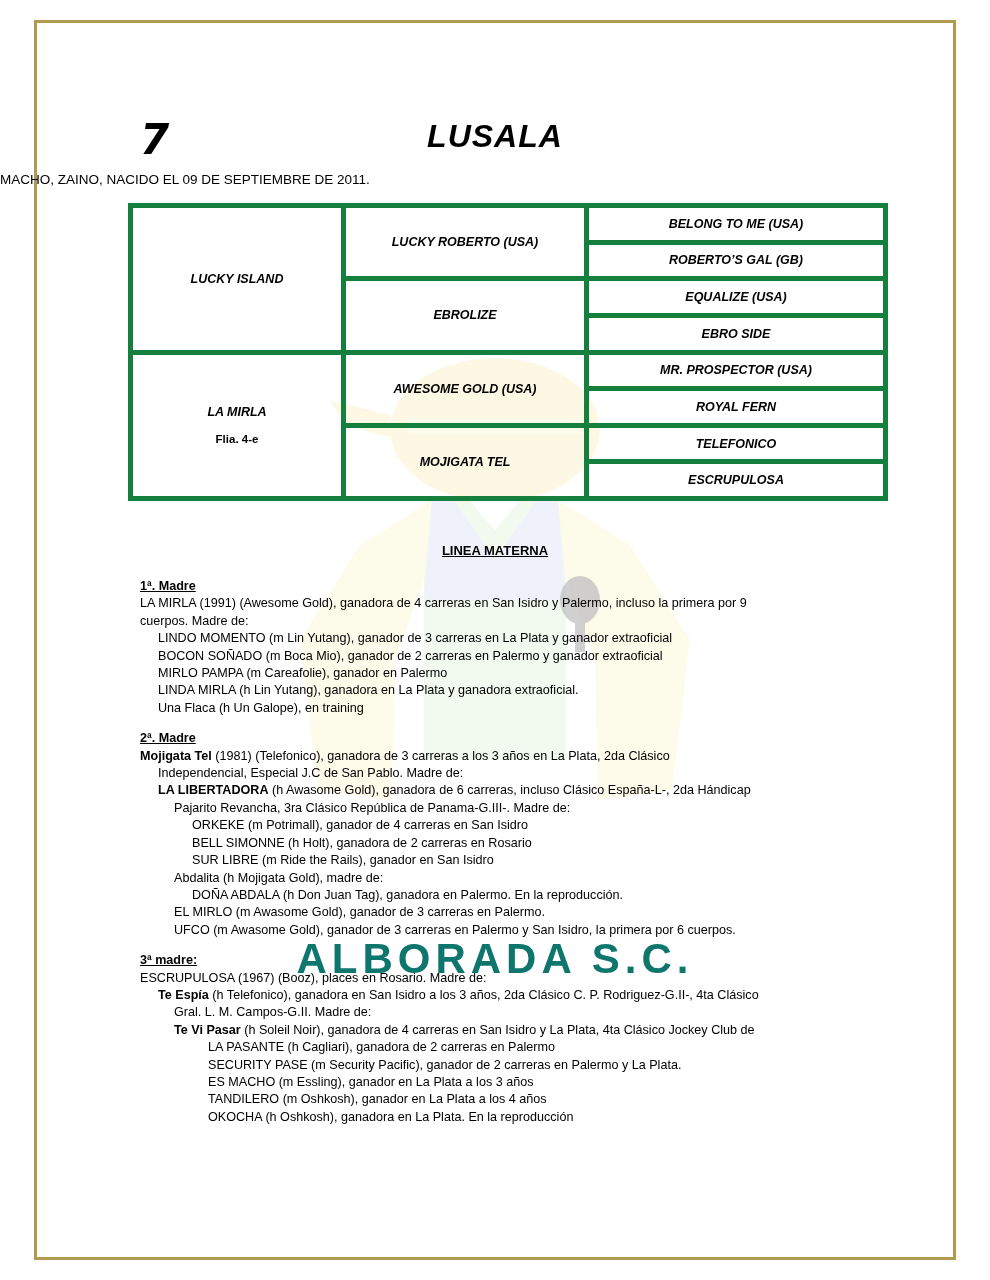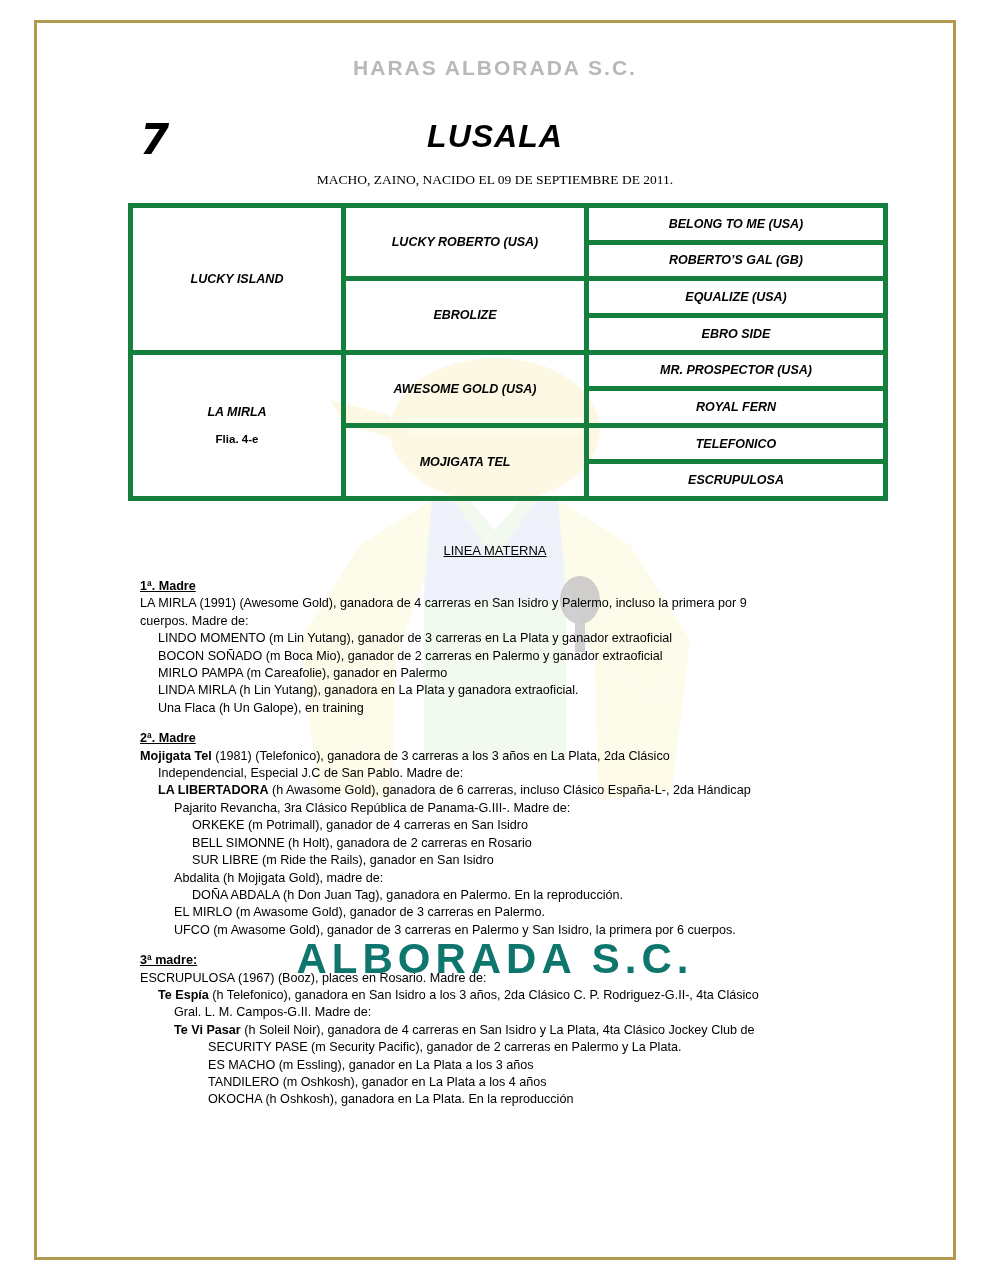--- a/index.html
+++ b/index.html
@@ -85,24 +85,22 @@
     font-weight: bold;
     font-style: italic;
     letter-spacing: 1px;
     z-index: 3;
   }
   .subtitle {
     position: absolute;
     left: 0;
     top: 172px;
     width: 990px;
-    text-align: center;
     font-size: 13.5px;
     z-index: 3;
-    font-family: Liberation Serif, serif;
   }
 
   
   .ped {
     position: absolute;
     left: 128px;
     top: 203px;
     width: 734px;
     height: 298px;
     z-index: 2;
@@ -129,21 +127,21 @@
   .ped .gen1 span { display: block; }
 
   
   .linea-materna {
     position: absolute;
     left: 0;
     top: 543px;
     width: 990px;
     text-align: center;
     font-size: 13px;
-    font-weight: normal;
+    font-weight: bold;
     text-decoration: underline;
     z-index: 2;
   }
   .content {
     position: absolute;
     left: 140px;
     top: 578px;
     width: 720px;
     z-index: 2;
     font-size: 12.6px;
@@ -192,21 +190,20 @@
         <ellipse cx="580" cy="600" rx="20" ry="24"></ellipse>
         <rect x="575" y="618" width="10" height="34"></rect>
       </g>
     </g>
   </svg>
 
   <div class="wm-text">ALBORADA S.C.</div>
 
   <div class="page-border"></div>
 
-  <div class="haras-title">HARAS ALBORADA S.C.</div>
 
   <div class="num-badge">7</div>
   <div class="horse-name">LUSALA</div>
   <div class="subtitle">MACHO, ZAINO, NACIDO EL 09  DE SEPTIEMBRE  DE 2011.</div>
 
   <div class="ped">
     <table>
       <tbody>
           <tr>
         <td class="c1 gen1" rowspan="4">
@@ -269,19 +266,20 @@
       <div class="ln i3">SUR LIBRE (m Ride the Rails), ganador en San Isidro</div>
       <div class="ln i2">Abdalita (h Mojigata Gold), madre de:</div>
       <div class="ln i3">DOÑA ABDALA (h Don Juan Tag), ganadora en Palermo. En la reproducción.</div>
       <div class="ln i2">EL MIRLO (m Awasome Gold), ganador de 3 carreras en Palermo.</div>
       <div class="ln i2">UFCO (m Awasome Gold), ganador de 3 carreras en Palermo y San Isidro, la primera por 6 cuerpos.</div>
       <div class="sec-head">3ª madre:</div>
       <div class="ln i0">ESCRUPULOSA (1967) (Booz), places en Rosario. Madre de:</div>
       <div class="ln i1"><span class="b">Te Espía</span> (h Telefonico), ganadora en San Isidro a los 3 años, 2da Clásico C. P. Rodriguez-G.II-, 4ta Clásico</div>
       <div class="ln i2">Gral. L. M. Campos-G.II. Madre de:</div>
       <div class="ln i2"><span class="b">Te Vi Pasar</span> (h Soleil Noir), ganadora de 4 carreras en San Isidro y La Plata, 4ta Clásico Jockey Club de</div>
+      <div class="ln i4">LA PASANTE (h Cagliari), ganadora de 2 carreras en Palermo</div>
       <div class="ln i4">SECURITY PASE (m Security Pacific), ganador de 2 carreras en Palermo y La Plata.</div>
       <div class="ln i4">ES MACHO (m Essling), ganador en La Plata a los 3 años</div>
       <div class="ln i4">TANDILERO (m Oshkosh), ganador en La Plata a los 4 años</div>
       <div class="ln i4">OKOCHA (h Oshkosh), ganadora en La Plata. En la reproducción</div>
     </div>
 
 </div>
 
 </body></html>

